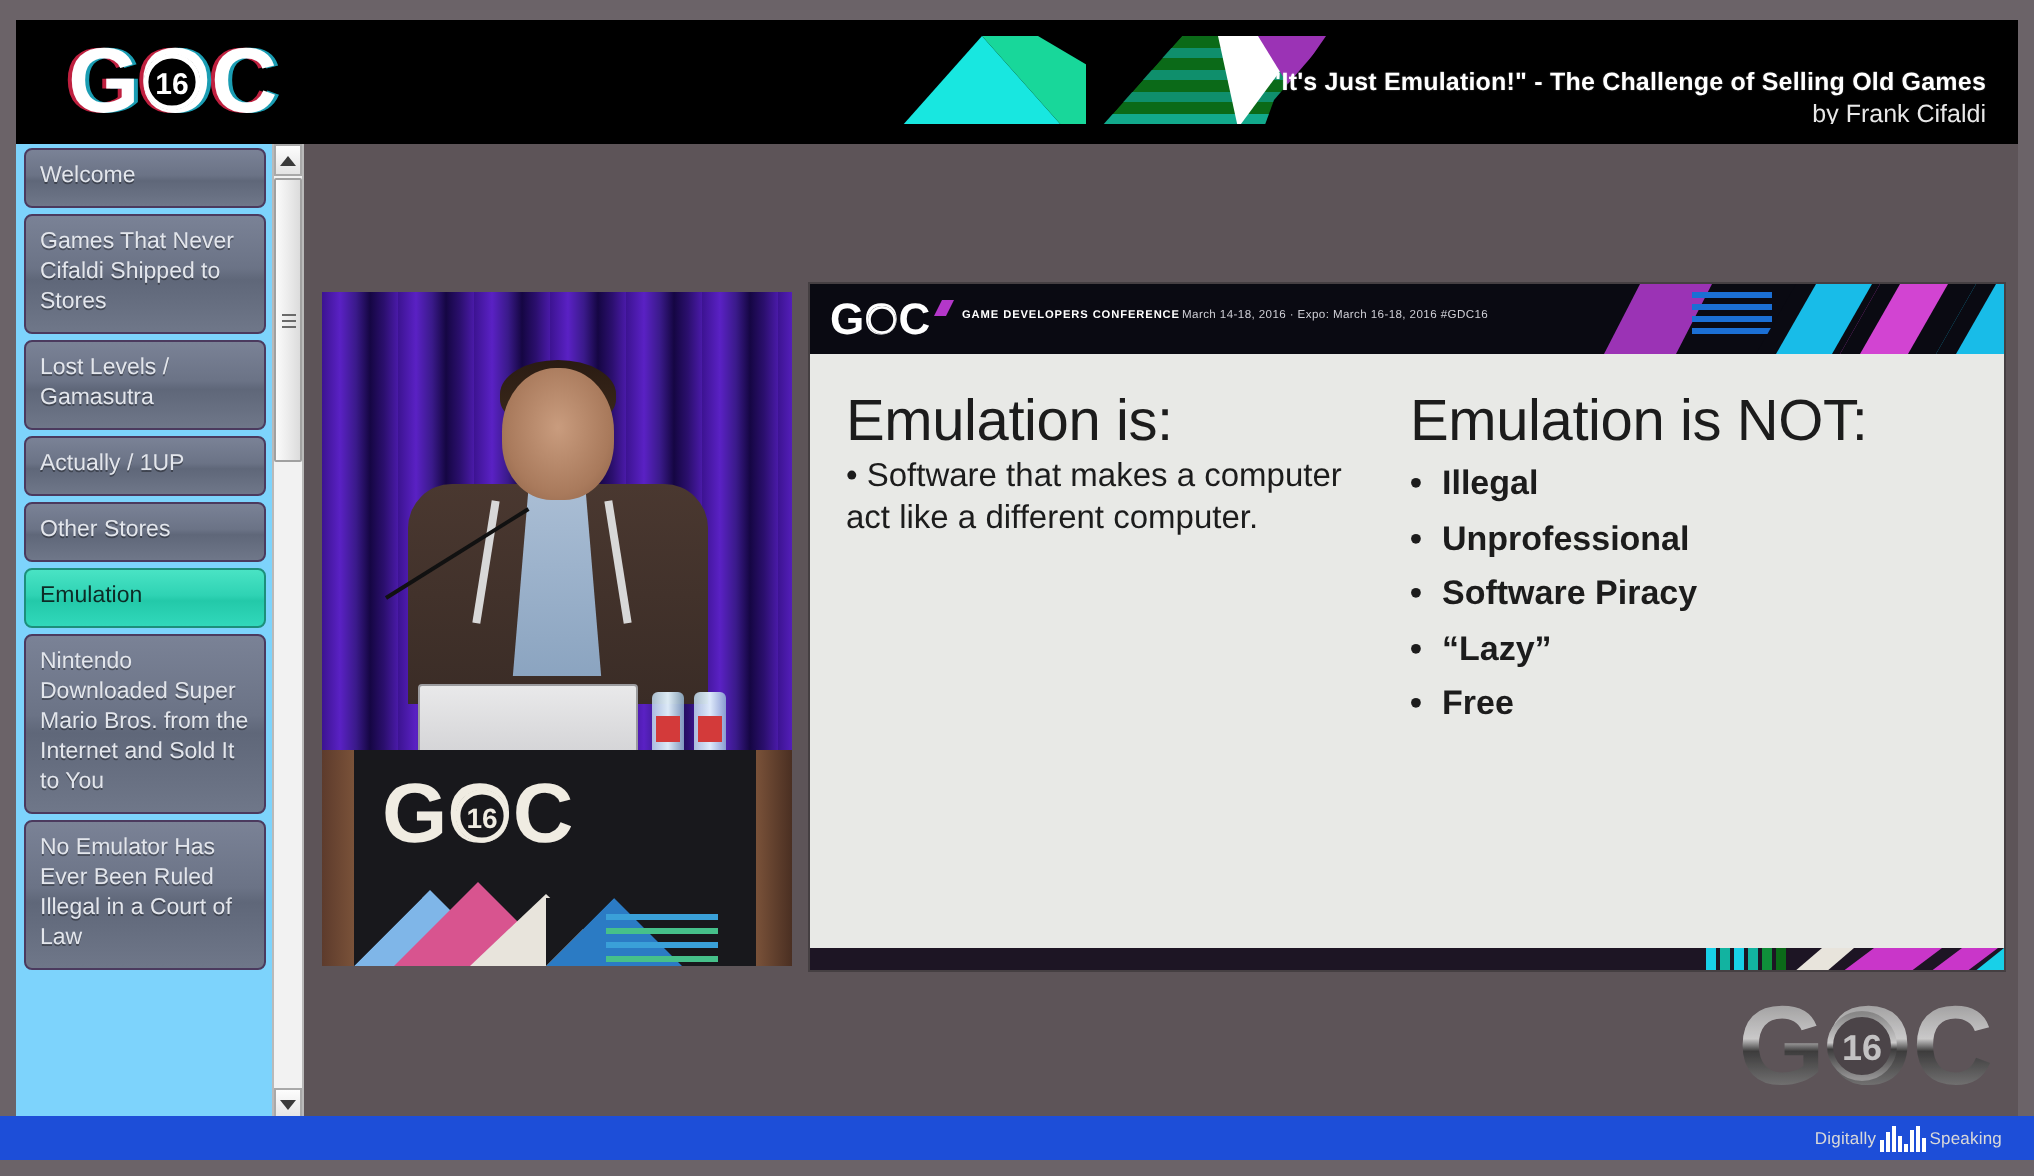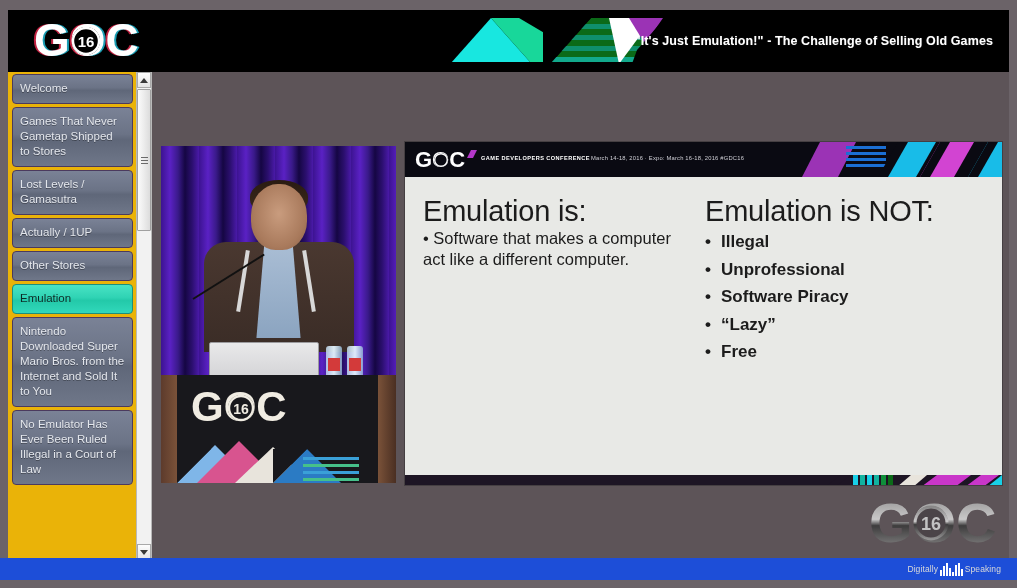--- a/index.html
+++ b/index.html
@@ -40,21 +40,21 @@
   }
   .header-sub{
     position:absolute; right:16px; top:40px; width:420px;
     text-align:right; color:#e8e8e8;
     font-size:12.5px; font-weight:normal; line-height:15px;
   }
 
   
   .sidebar-wrap{
     position:absolute; left:8px; top:72px; width:128px; height:488px;
-    background:#eab308;
+    background:#7dd3fc;
     overflow:hidden;
   }
   .sidebar-list{
     position:absolute; left:0; top:0; width:128px;
     padding:2px 3px 0 4px;
   }
   .nav-item{
     display:block; width:121px;
     margin:0 0 3px 0; padding:6px 7px 7px 7px;
     border:1px solid #4b3a5e;
@@ -281,28 +281,29 @@
           <rect x="120" y="47" width="112" height="7" fill="#12a98c"></rect>
           <polygon points="120,62 168,8 120,8" fill="#000"></polygon>
         </g>
         <polygon points="186,8 230,8 196,54" fill="#ffffff"></polygon>
         <polygon points="206,8 240,8 222,34" fill="#9b33b5"></polygon>
         <polygon points="214,40 240,10 240,62 206,62" fill="#000"></polygon>
       </svg>
     </div>
 
     <div class="header-title">"It's Just Emulation!" - The Challenge of Selling Old Games</div>
+    <div class="header-sub">by Frank Cifaldi</div>
   </div>
 
   <div class="stage-top-strip"></div>
 
   <div class="sidebar-wrap">
     <div class="sidebar-list">
       <div class="nav-item">Welcome</div>
-      <div class="nav-item">Games That Never Gametap Shipped to Stores</div>
+      <div class="nav-item">Games That Never Cifaldi Shipped to Stores</div>
       <div class="nav-item">Lost Levels / Gamasutra</div>
       <div class="nav-item">Actually / 1UP</div>
       <div class="nav-item">Other Stores</div>
       <div class="nav-item active">Emulation</div>
       <div class="nav-item">Nintendo Downloaded Super Mario Bros. from the Internet and Sold It to You</div>
       <div class="nav-item">No Emulator Has Ever Been Ruled Illegal in a Court of Law</div>
     </div>
   </div>
 
   <div class="scrollbar">

